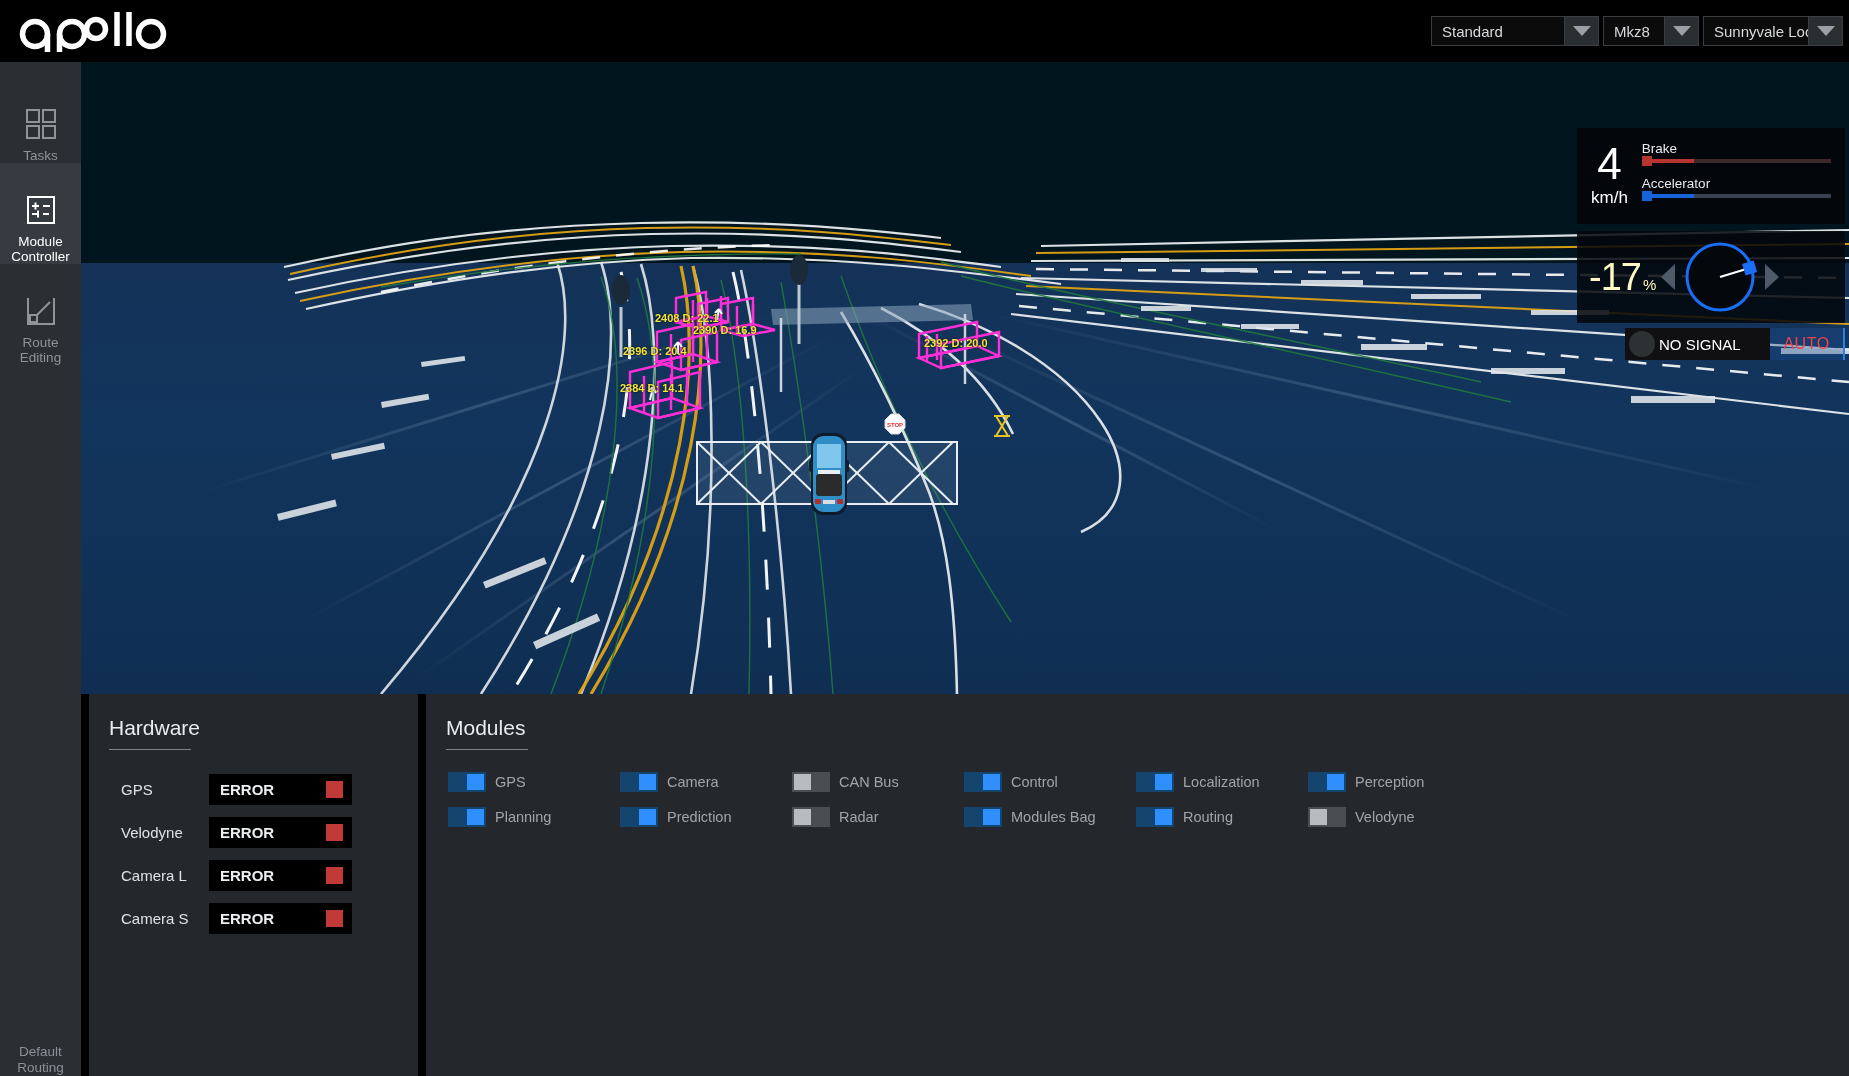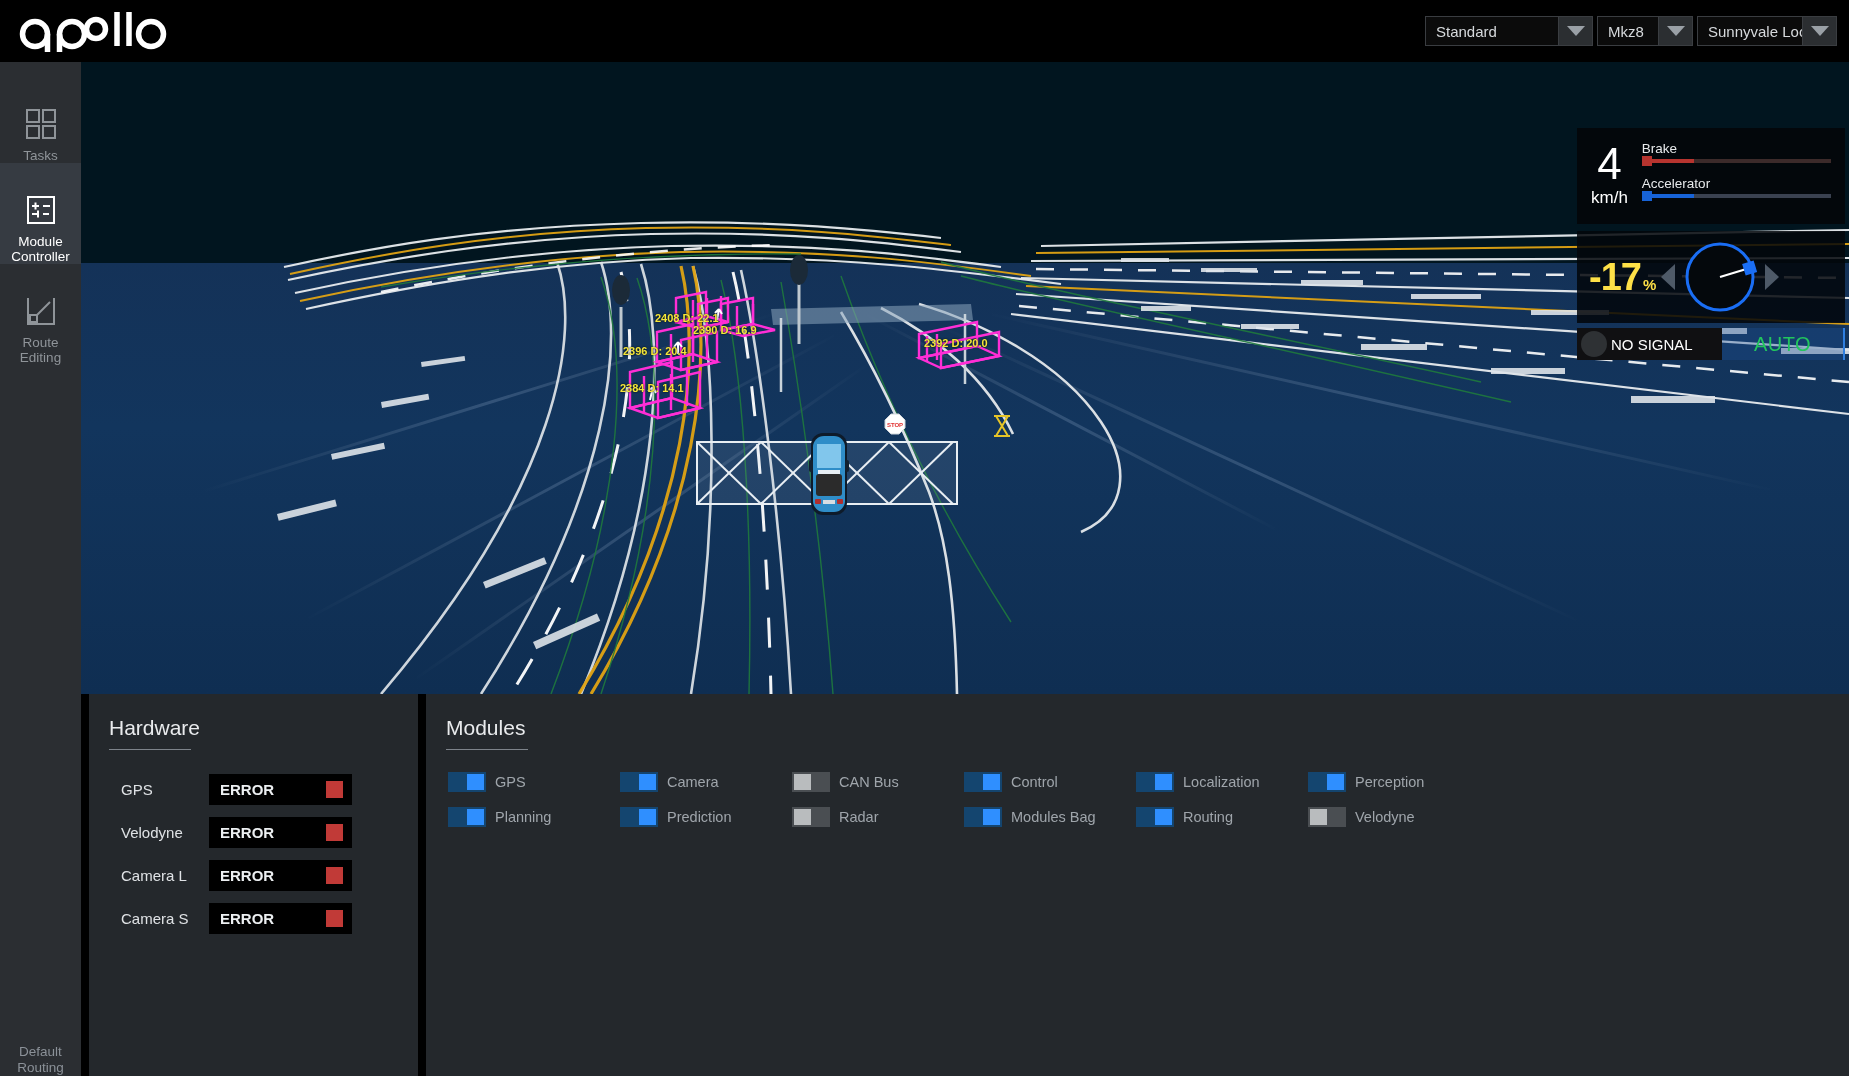--- a/index.html
+++ b/index.html
@@ -12,21 +12,21 @@
   }
   .app { position: relative; width: 1849px; height: 1076px; background: #1e2226; }
 
   
   .header {
     position: absolute; top: 0; left: 0; width: 1849px; height: 62px;
     background: #000000; display: flex; align-items: center;
   }
   .logo { margin-left: 18px; width: 150px; height: 46px; display: block; }
   .header-spacer { flex: 1; }
-  .header-selects { display: flex; align-items: center; gap: 4px; margin-right: 12px; padding-left: 36px; }
+  .header-selects { display: flex; align-items: center; gap: 4px; margin-right: 6px; padding-left: 36px; }
   .sel {
     display: flex; align-items: stretch; height: 30px;
     border: 1px solid #3a3d41; background: #0b0b0b;
   }
   .sel .sel-val {
     display: flex; align-items: center; padding: 0 10px;
     color: #d6d9dc; font-size: 15px; white-space: nowrap;
   }
   .sel .sel-arrow {
     width: 34px; background: #2b2e31; border-left: 1px solid #3a3d41;
@@ -104,39 +104,39 @@
   .brake .pedal-knob { background: #b7342f; }
   .brake .pedal-track { background: #3c2a2a; }
   .acc .pedal-fill { background: #1763d8; }
   .acc .pedal-knob { background: #1763d8; }
   .acc .pedal-track { background: #3a4150; }
 
   .hud-wheel {
     margin-top: 7px; background: rgba(2,6,10,0.86); height: 92px;
     display: flex; align-items: center; padding: 0 12px; gap: 6px;
   }
-  .wheel-pct { color: #fde047; font-size: 38px; font-weight: 700; letter-spacing: -1px; }
+  .wheel-pct { color: #fef9c3; font-size: 38px; font-weight: 400; letter-spacing: -1px; }
   .wheel-pct small { font-size: 15px; vertical-align: baseline; margin-left: 2px; }
   .wheel-arrow { width: 0; height: 0; }
   .wheel-arrow.left { border-top: 13px solid transparent; border-bottom: 13px solid transparent; border-right: 14px solid #4e5a68; }
   .wheel-arrow.right { border-top: 13px solid transparent; border-bottom: 13px solid transparent; border-left: 14px solid #4e5a68; }
   .wheel-dial { width: 78px; height: 78px; }
 
-  .hud-status { margin-top: 5px; display: flex; height: 32px; }
+  .hud-status { margin-top: 5px; display: flex; height: 32px; margin-left: 48px; }
   .status-signal {
     background: #101012; flex: 0 0 145px; display: flex; align-items: center;
     gap: 4px; padding-left: 4px;
   }
   .status-dot { width: 26px; height: 26px; border-radius: 50%; background: #2e3134; }
   .status-signal span { color: #ffffff; font-size: 15px; }
   .status-auto {
     flex: 1; background: rgba(30,80,150,0.35); border-right: 2px solid #2f7fe0;
     display: flex; align-items: center; justify-content: center;
   }
-  .status-auto span { color: #22c55e; font-size: 20px; letter-spacing: 0.5px; }
+  .status-auto span { color: #ef4444; font-size: 16px; letter-spacing: 0.5px; }
 
   
   .bottom { position: absolute; left: 81px; top: 694px; width: 1624px; height: 382px; background: #1e2226; }
   .divider-v { position: absolute; left: 0; top: 0; width: 8px; height: 382px; background: #000; }
   .panel-hardware { position: absolute; left: 8px; top: 0; width: 329px; height: 382px; background: #24282c; }
   .divider-v2 { position: absolute; left: 337px; top: 0; width: 8px; height: 382px; background: #000; }
   .panel-modules { position: absolute; left: 345px; top: 0; width: 1423px; height: 382px; background: #24282c; }
 
   .panel-title {
     color: #e9ebed; font-size: 21px; font-weight: 400; padding: 22px 0 0 20px;

